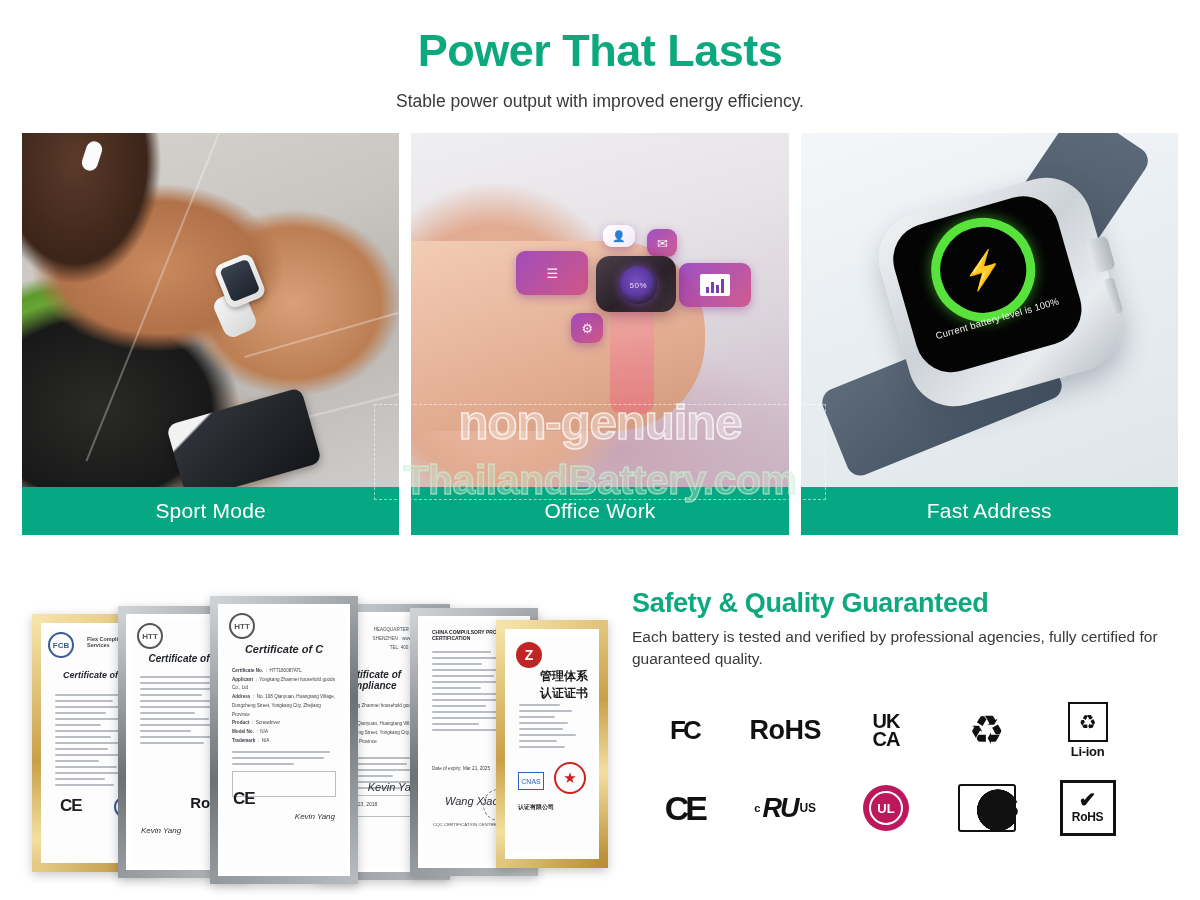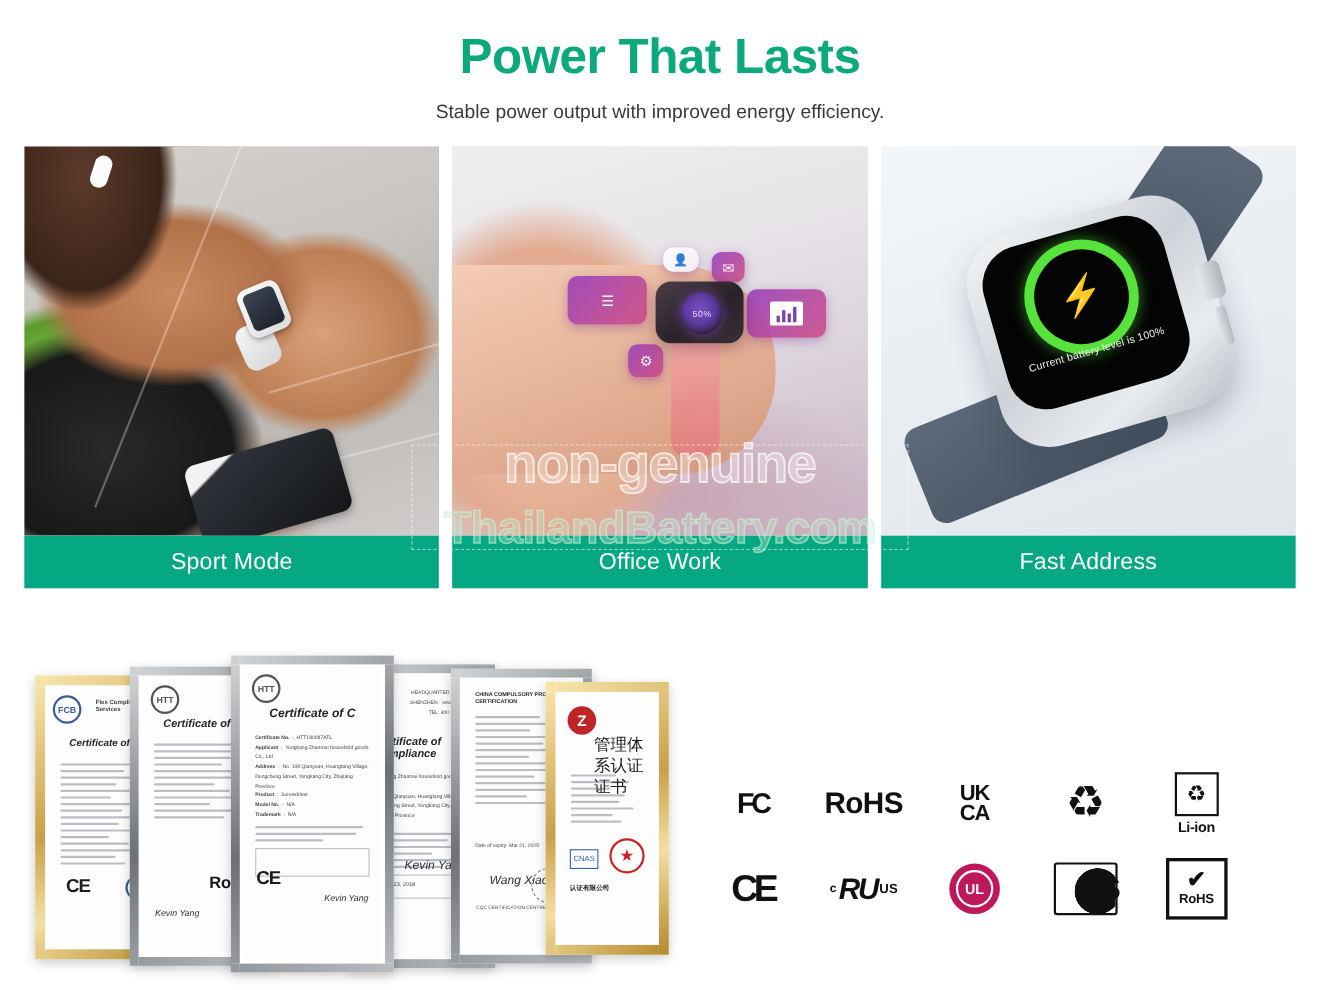--- a/index.html
+++ b/index.html
@@ -212,21 +212,21 @@
     display:block; height:2px; background:#b9bec4; margin-bottom:4px; border-radius:1px;
   }
   .doc-seal {
     position:absolute; width:26px; height:26px; border-radius:50%;
     border:2px solid #3b5a9a; color:#3b5a9a; font-size:8px; font-weight:700;
     display:flex; align-items:center; justify-content:center;
   }
   .doc-ce { position:absolute; font-size:17px; font-weight:700; color:#1b1d20; letter-spacing:-1px; }
   .doc-rohs { position:absolute; font-size:15px; font-weight:700; color:#16181b; }
   .doc-sign { position:absolute; font-style:italic; font-size:8px; color:#2b2f36; }
-  .doc-chinese { position:absolute; font-size:15px; font-weight:400; color:#1a1a1a; }
+  .doc-chinese { position:absolute; font-size:12px; font-weight:700; color:#1a1a1a; }
   .red-star {
     position:absolute; width:32px; height:32px; border-radius:50%;
     border:2px solid #cf2020; color:#cf2020; font-size:15px;
     display:flex; align-items:center; justify-content:center;
   }
   .z-badge {
     position:absolute; width:26px; height:26px; border-radius:50%;
     background:#c02424; color:#fff; font-weight:800; font-size:14px;
     display:flex; align-items:center; justify-content:center;
   }
@@ -511,20 +511,24 @@
           </div>
           <div class="red-star" style="right:8px; bottom:60px;">★</div>
           <div style="position:absolute; left:8px; bottom:64px; width:26px; height:18px;
                       border:1.5px solid #2a66b5; color:#2a66b5; font-size:7px;
                       display:flex; align-items:center; justify-content:center;">CNAS</div>
           <div style="position:absolute; left:8px; bottom:42px; font-size:6px; font-weight:700; color:#1a1a1a;">认证有限公司</div>
         </div>
       </div>
     </div>
 
+    <div class="quality">
+      <div class="q-title">Safety &amp; Quality Guaranteed</div>
+      <div class="q-desc">Each battery is tested and verified by professional agencies, fully certified for guaranteed quality.</div>
+    </div>
 
     <div class="logo-grid">
 
       <div class="logo-cell">
         <span class="m-fcc">FC</span>
       </div>
 
       <div class="logo-cell">
         <span class="m-rohs">RoHS</span>
       </div>

